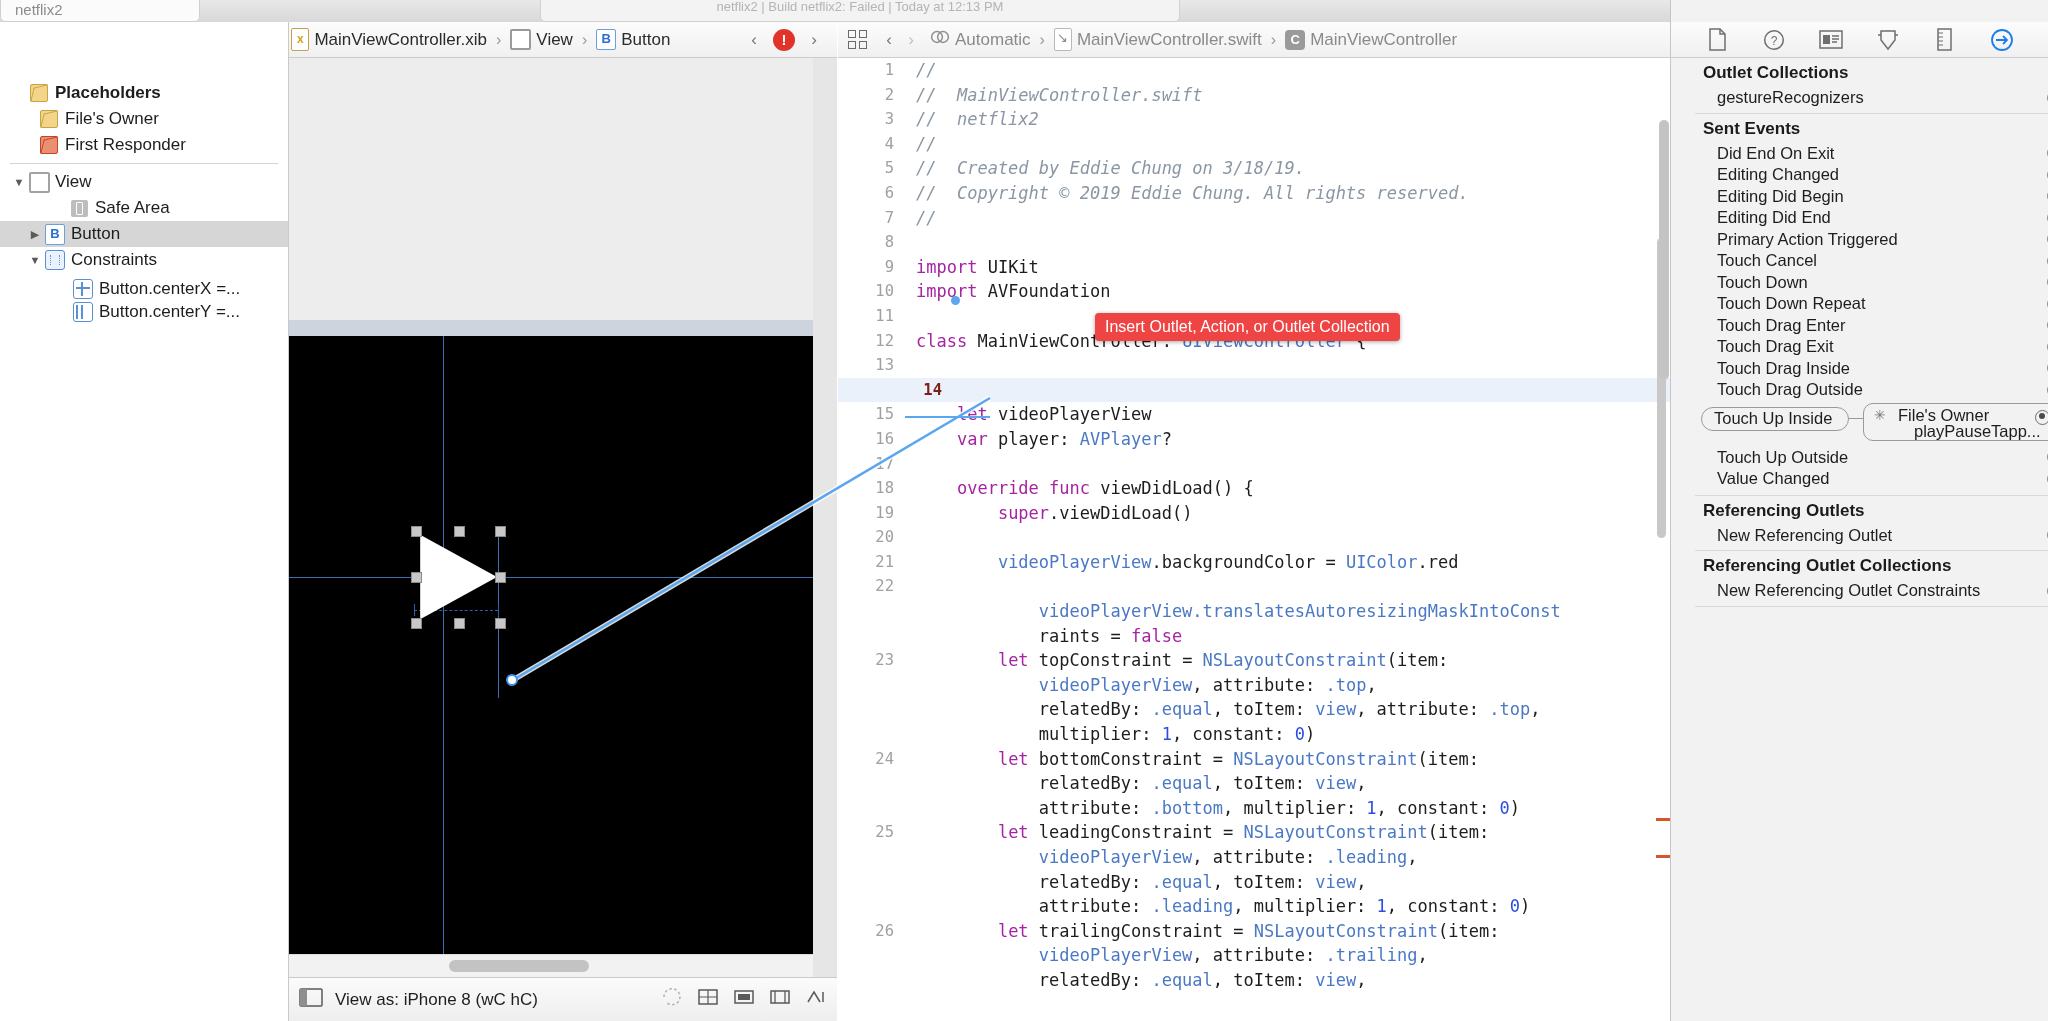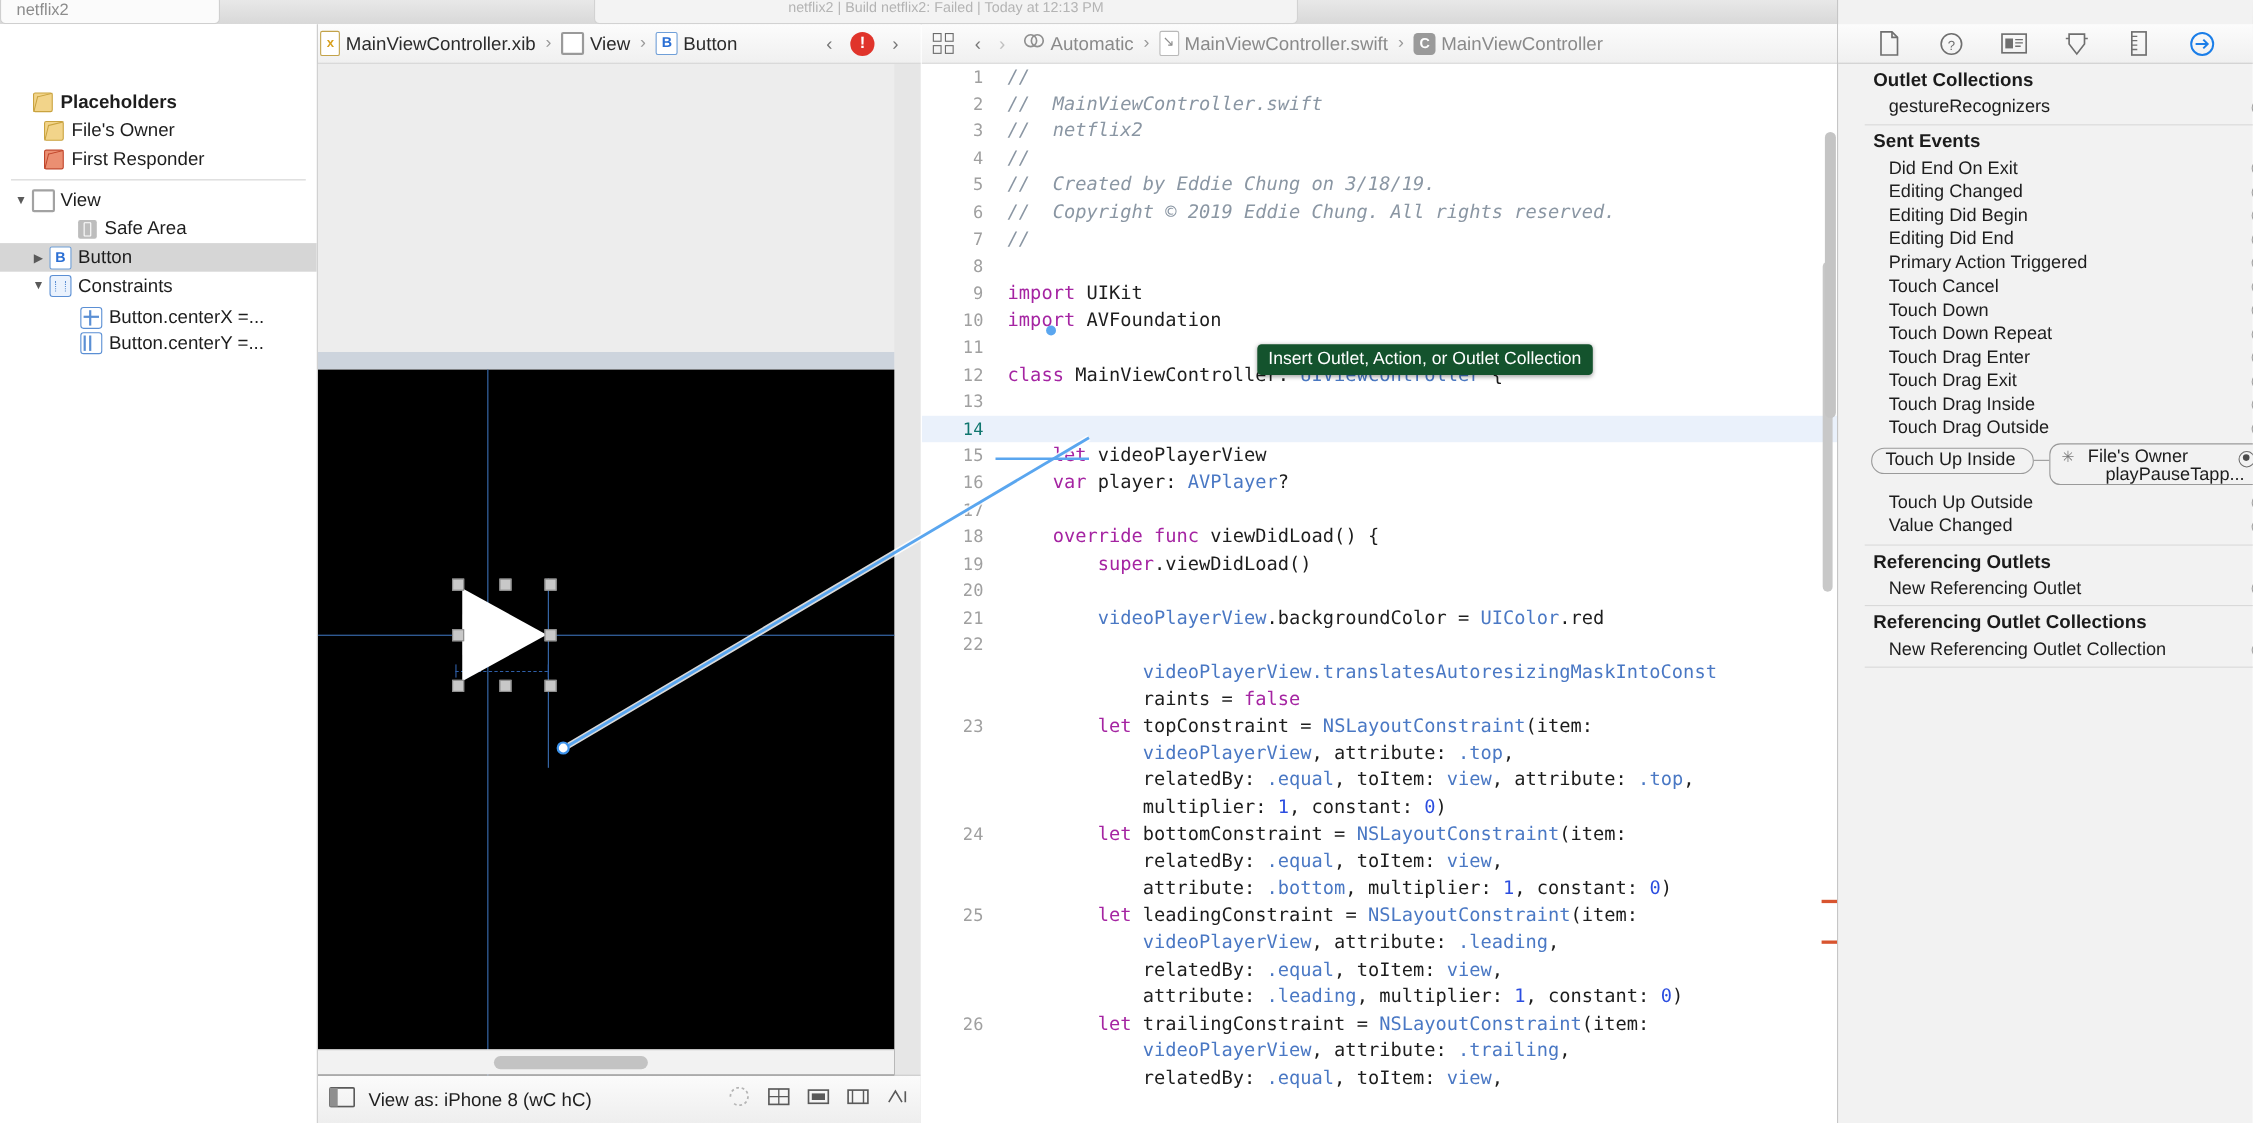--- a/index.html
+++ b/index.html
@@ -124,31 +124,31 @@
   .dashlineH{position:absolute;border-top:1px dashed #2f5fa8;}
 
   
   .editor{position:absolute;left:838px;top:58px;right:378px;bottom:0;background:#fff;overflow:hidden;}
   .codewrap{position:absolute;left:0;top:0;right:0;bottom:0;
     font-family:"DejaVu Sans Mono","Liberation Mono",monospace;font-size:17px;line-height:24.6px;}
   .cline{position:relative;height:24.6px;white-space:pre;padding-left:78px;color:#1d1d1d;}
   .cline .ln{position:absolute;left:0;top:0;width:56px;text-align:right;color:#a0a0a0;
     font-size:15.5px;line-height:24.6px;}
   .cline.cur{background:#eaf1fb;}
-  .cline.cur .ln{color:#0f766e;font-weight:normal;}
+  .cline.cur .ln{color:#7f1d1d;font-weight:bold;padding-left:48px;}
   .cm{color:#8a96a3;font-style:italic;}
   .kw{color:#a524a2;}
   .ty{color:#4a78c4;}
   .num{color:#2b4de0;}
   .pl{color:#1d1d1d;}
   .editorScroll{position:absolute;right:4px;top:180px;width:9px;height:300px;background:#c8c8c8;
     border-radius:5px;}
-  .tooltip{position:absolute;background:#14532d;color:#fff;border-radius:4px;padding:5px 10px;
+  .tooltip{position:absolute;background:#ef4444;color:#fff;border-radius:4px;padding:5px 10px;
     font-size:16px;font-family:"Liberation Sans",sans-serif;white-space:nowrap;
-    box-shadow:0 1px 4px rgba(0,0,0,.35);margin-left:48px;}
+    box-shadow:0 1px 4px rgba(0,0,0,.35);}
   .conndot{position:absolute;width:9px;height:9px;border-radius:50%;background:#5aa6ef;}
   .inspector{position:absolute;right:0;top:0;width:377px;bottom:0;background:#f2f2f2;
     border-left:1px solid #c6c6c6;}
   .insptabs{position:absolute;left:0;top:22px;width:377px;height:36px;
     background:linear-gradient(#fcfcfc,#f0f0f0);border-bottom:1px solid #cdcdcd;
     display:flex;align-items:center;justify-content:space-around;padding:0 18px;box-sizing:border-box;}
   .itab{width:34px;height:26px;display:flex;align-items:center;justify-content:center;color:#6f6f6f;}
   .itab.on{color:#1b7ee8;}
   .inspbody{position:absolute;left:0;top:58px;width:377px;bottom:0;overflow:hidden;font-size:16.5px;margin-left:24px;}
   .secthead{padding:5px 8px 4px 8px;font-weight:bold;color:#1b1b1b;font-size:17px;}
@@ -629,21 +629,21 @@
         <div class="irow">
           <span>New Referencing Outlet</span>
           <span class="dot"></span>
         </div>
         <div style="height:4px"></div>
       </div>
 
       <div class="sectwrap">
         <div class="secthead">Referencing Outlet Collections</div>
         <div class="irow">
-          <span>New Referencing Outlet Collection</span>
+          <span>New Referencing Outlet Constraints</span>
           <span class="dot"></span>
         </div>
         <div style="height:4px"></div>
       </div>
 
     </div>
   </div>
 
 </div>
 

